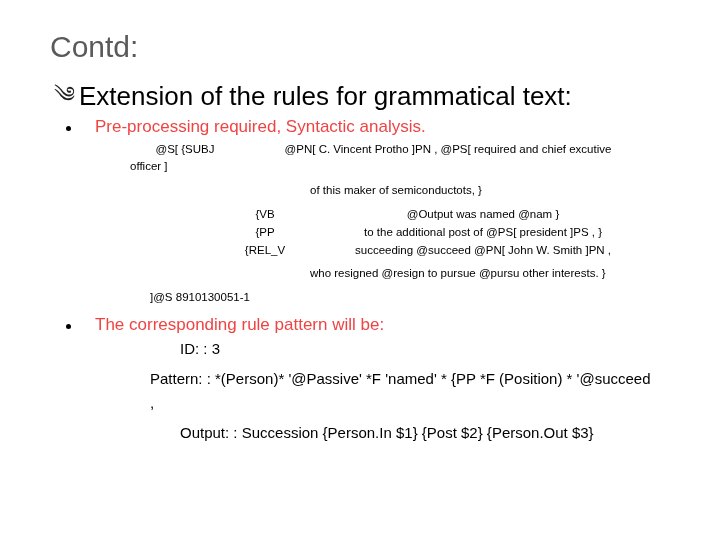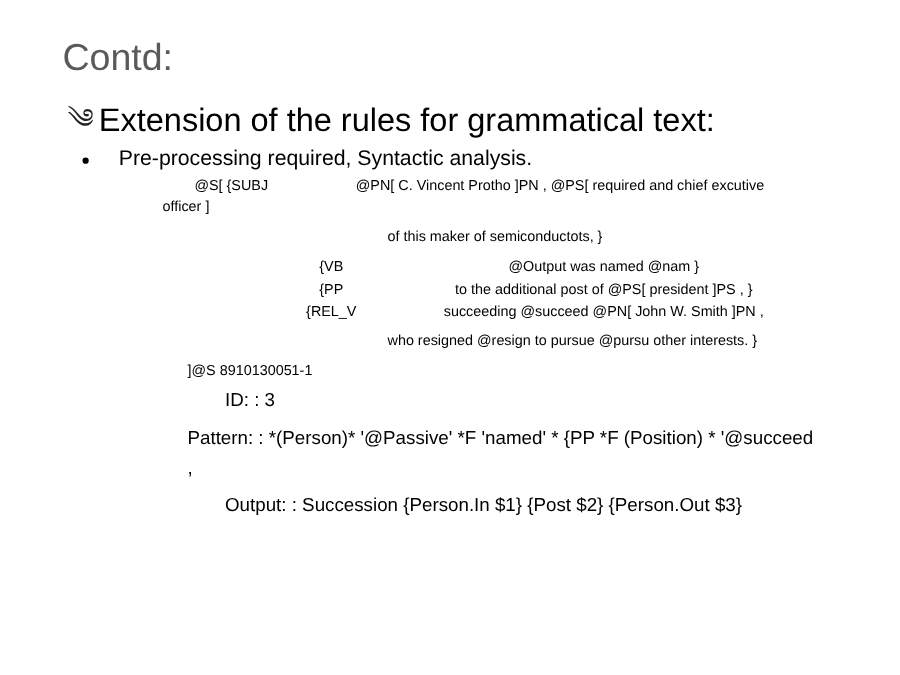--- a/index.html
+++ b/index.html
@@ -52,21 +52,21 @@
   .dot {
     width: 5px;
     height: 5px;
     background: #000;
     border-radius: 50%;
     margin: 9px 24px 0 6px;
     flex: none;
   }
   .sub-text {
     font-size: 17px;
-    color: #000000;
+    color: #ef4444;
   }
   .code-block {
     font-size: 11.5px;
     line-height: 1.55;
     color: #000;
     margin-left: 70px;
     margin-top: 4px;
   }
   .code-block2 {
     font-size: 15px;
@@ -128,20 +128,24 @@
       <div class="row" style="margin-left:90px">
         <div class="col-tag">{REL_V</div>
         <div class="col-rest">succeeding @succeed @PN[ John W. Smith ]PN ,</div>
       </div>
       <div class="gap"></div>
       <div style="margin-left:180px">who resigned @resign to pursue @pursu other interests. }</div>
       <div class="gap"></div>
       <div style="margin-left:20px">]@S 8910130051-1</div>
     </div>
 
+    <div class="sub-item" style="margin-top:8px">
+      <span class="dot"></span>
+      <span class="sub-text">The corresponding rule pattern will be:</span>
+    </div>
 
     <div class="code-block2">
       <div style="margin-left:50px">ID: : 3</div>
       <div class="gap"></div>
       <div style="margin-left:20px">Pattern: : *(Person)* '@Passive' *F 'named' * {PP *F (Position) * '@succeed ,</div>
       <div class="gap"></div>
       <div style="margin-left:50px">Output: : Succession {Person.In $1} {Post $2} {Person.Out $3}</div>
     </div>
 
   </div>

